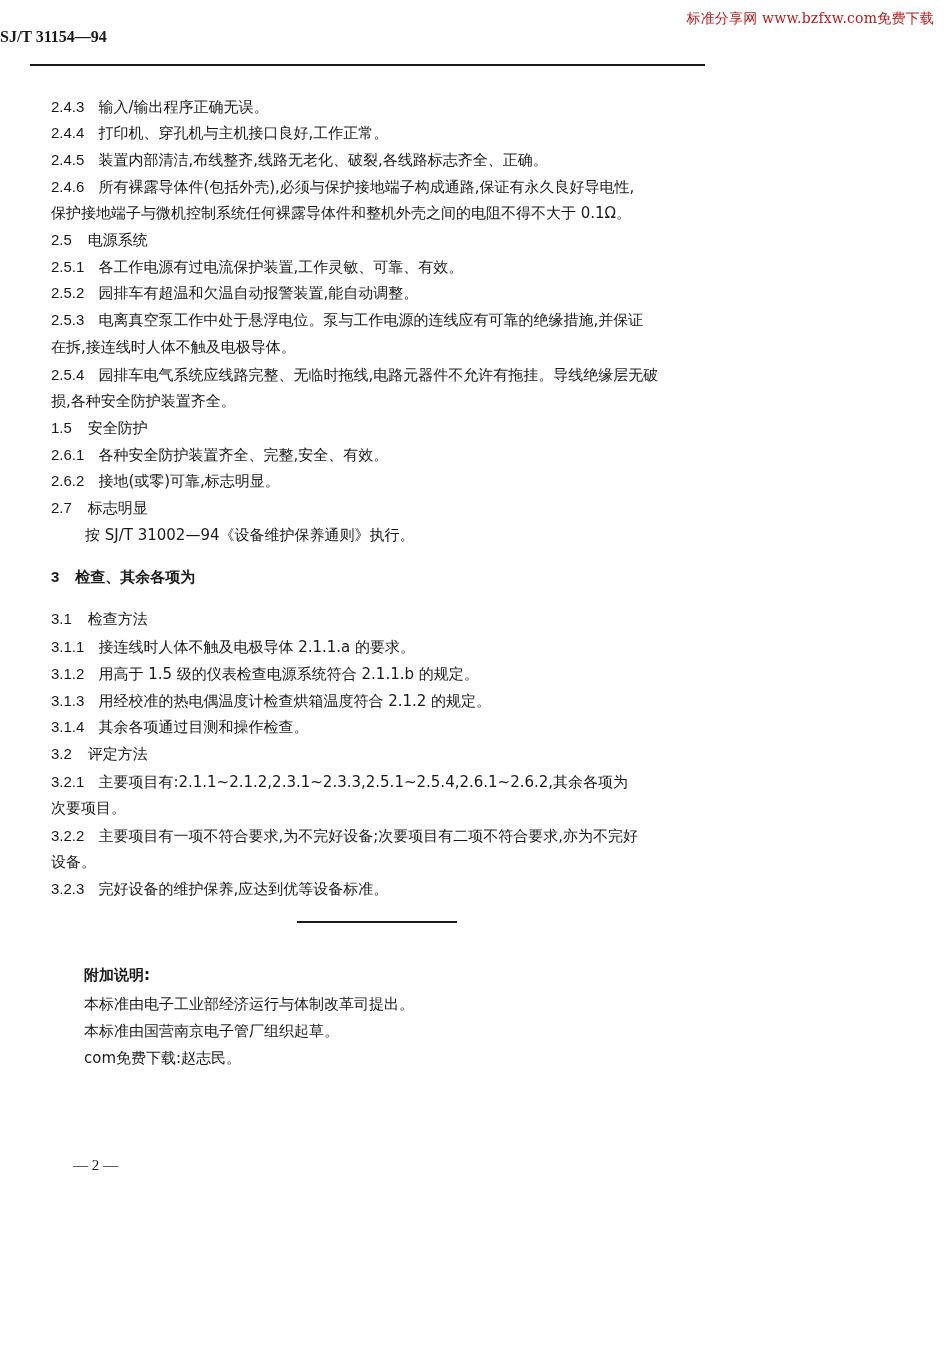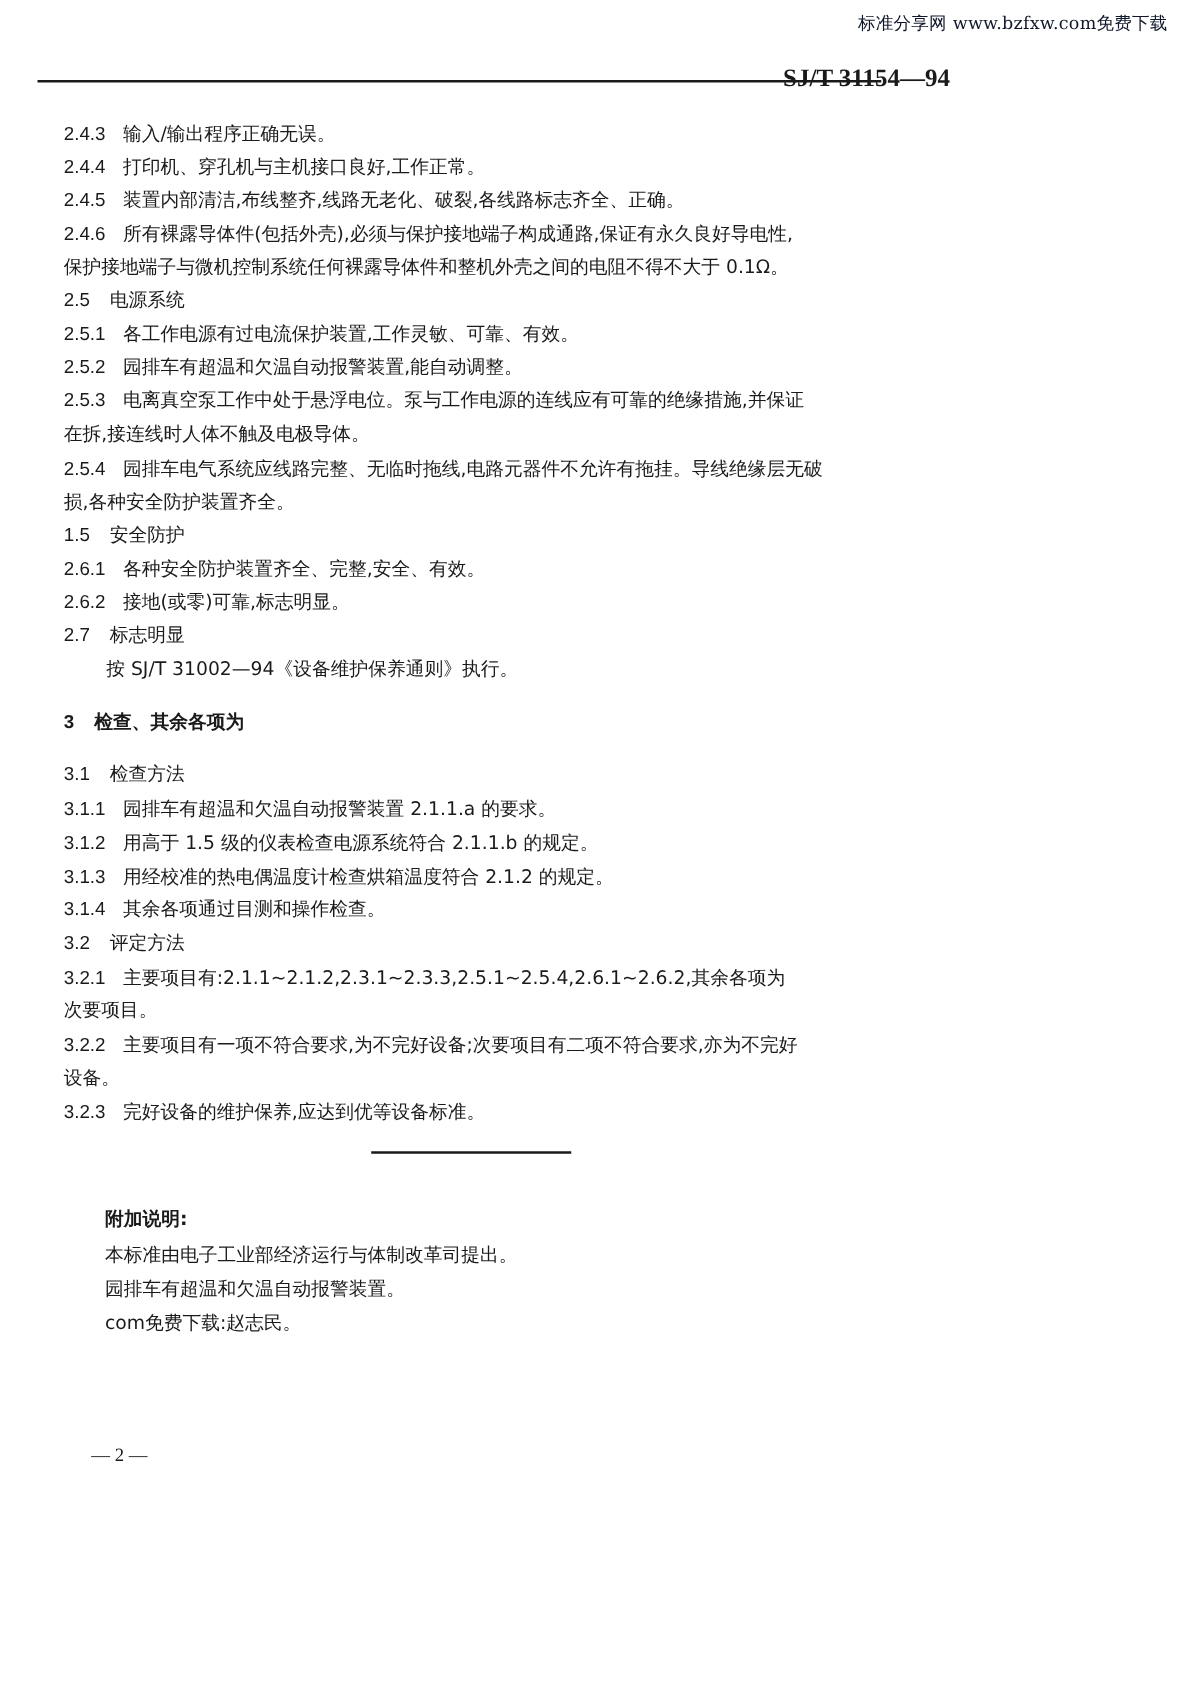--- a/index.html
+++ b/index.html
@@ -1,21 +1,21 @@
 <!DOCTYPE html>
 <html><head>
 <meta charset="utf-8">
 <style>
   html, body { margin: 0; padding: 0; background: #ffffff; }
   body { width: 950px; height: 1345px; position: relative; overflow: hidden;
          font-family: "DejaVu Sans", "Liberation Sans", sans-serif; color: #1a1a1a; }
-  .watermark { position: absolute; top: 10px; right: 16px; font-size: 14px; color: #0f172a;
+  .watermark { position: absolute; top: 10px; right: 16px; font-size: 14px; color: #b91c1c;
                font-family: "DejaVu Serif", "Liberation Serif", serif; letter-spacing: 0.2px; }
-  .doc-header { position: absolute; top: 52px; left: 0; width: 760px; text-align: right;
-                font-size: 20px; font-weight: bold; font-family: "Liberation Serif", "DejaVu Serif", serif; }
+  .doc-header { position: absolute; top: 28px; left: 0; width: 760px; text-align: left;
+                font-size: 16px; font-weight: bold; font-family: "Liberation Serif", "DejaVu Serif", serif; }
   .header-rule { position: absolute; top: 64px; left: 30px; width: 675px; height: 2px; background: #1a1a1a; }
   .content { position: absolute; top: 76px; left: 51px; width: 660px; font-size: 15px; }
   .line { position: absolute; left: 0; white-space: nowrap; line-height: 22px; margin-top: 20px; }
   .num { display: inline-block; font-family: "Liberation Sans", "DejaVu Sans", sans-serif; margin-right: 14px; }
   .num.short { margin-right: 16px; }
   .bold { font-weight: bold; }
   .sep-rule { position: absolute; top: 921px; left: 297px; width: 160px; height: 2px; background: #1a1a1a; }
   .footer { position: absolute; top: 1157px; left: 73px; font-size: 15px; font-family: "Liberation Serif", "DejaVu Serif", serif; }
 </style>
 </head>
@@ -78,21 +78,21 @@
   <div class="line" style="top:428px; left:34px">
     <span>按 SJ/T 31002—94《设备维护保养通则》执行。</span>
   </div>
   <div class="line bold" style="top:470px">
     <span class="num short">3</span><span>检查、其余各项为</span>
   </div>
   <div class="line" style="top:512px">
     <span class="num short">3.1</span><span>检查方法</span>
   </div>
   <div class="line" style="top:540px">
-    <span class="num">3.1.1</span><span>园排车有超温和欠温自动报警装置 2.1.1.a 的要求。</span>
+    <span class="num">3.1.1</span><span>接连线时人体不触及电极导体 2.1.1.a 的要求。</span>
   </div>
   <div class="line" style="top:567px">
     <span class="num">3.1.2</span><span>用高于 1.5 级的仪表检查电源系统符合 2.1.1.b 的规定。</span>
   </div>
   <div class="line" style="top:594px">
     <span class="num">3.1.3</span><span>用经校准的热电偶温度计检查烘箱温度符合 2.1.2 的规定。</span>
   </div>
   <div class="line" style="top:620px">
     <span class="num">3.1.4</span><span>其余各项通过目测和操作检查。</span>
   </div>
@@ -114,17 +114,17 @@
   <div class="line" style="top:782px">
     <span class="num">3.2.3</span><span>完好设备的维护保养,应达到优等设备标准。</span>
   </div>
 </div>
 
 <div class="sep-rule"></div>
 
 <div style="position:absolute; top:964px; left:84px; font-size:15px;">
   <div class="bold" style="line-height:22px">附加说明:</div>
   <div style="position:absolute; top:29px; white-space:nowrap; line-height:22px">本标准由电子工业部经济运行与体制改革司提出。</div>
-  <div style="position:absolute; top:56px; white-space:nowrap; line-height:22px">园排车有超温和欠温自动报警装置。</div>
+  <div style="position:absolute; top:56px; white-space:nowrap; line-height:22px">本标准由国营南京电子管厂组织起草。</div>
   <div style="position:absolute; top:83px; white-space:nowrap; line-height:22px">com免费下载:赵志民。</div>
 </div>
 
 <div class="footer">— 2 —</div>
 
 </body></html>

